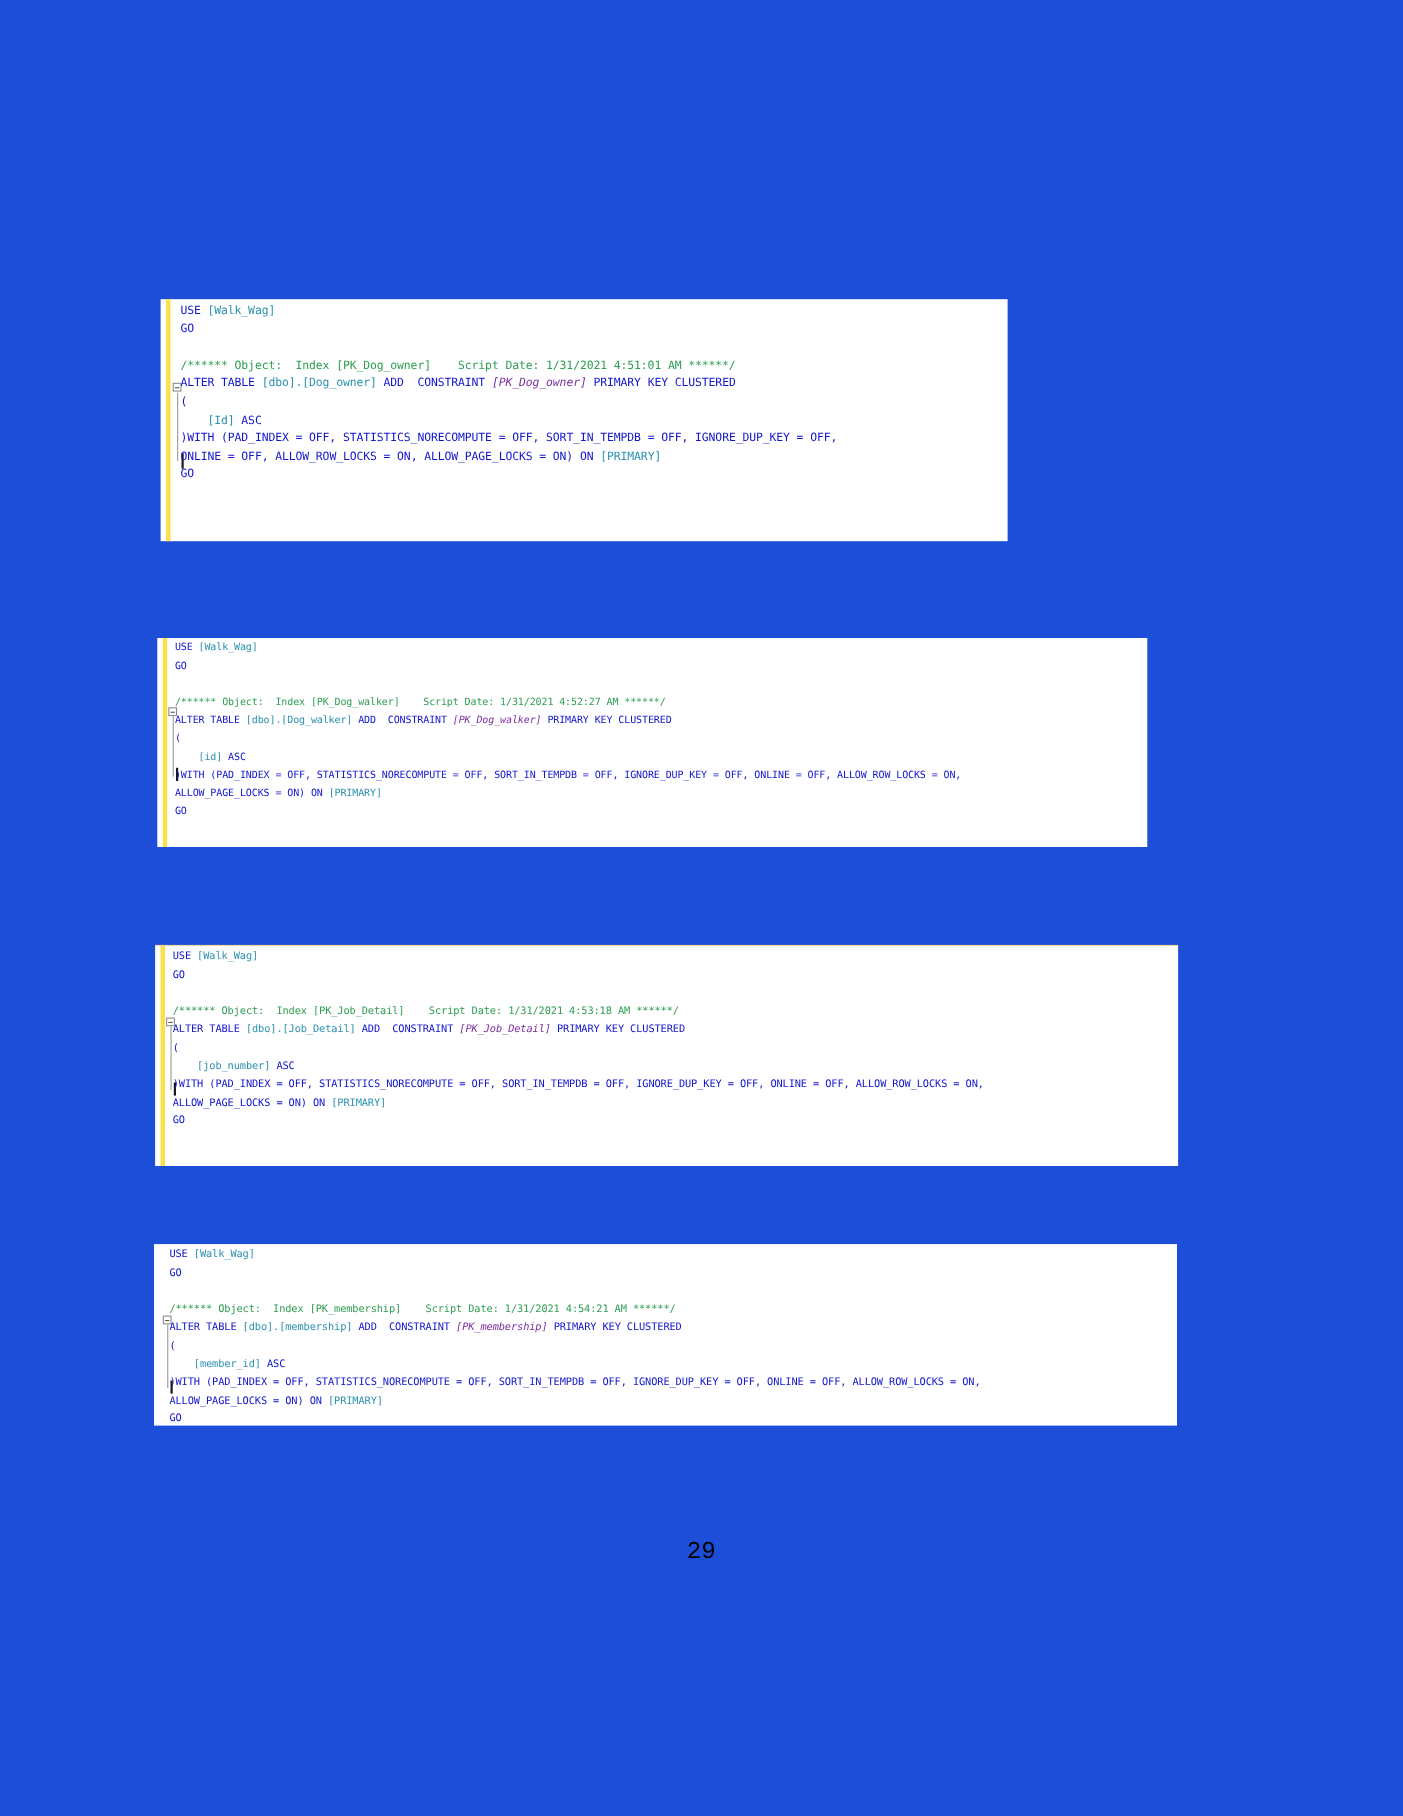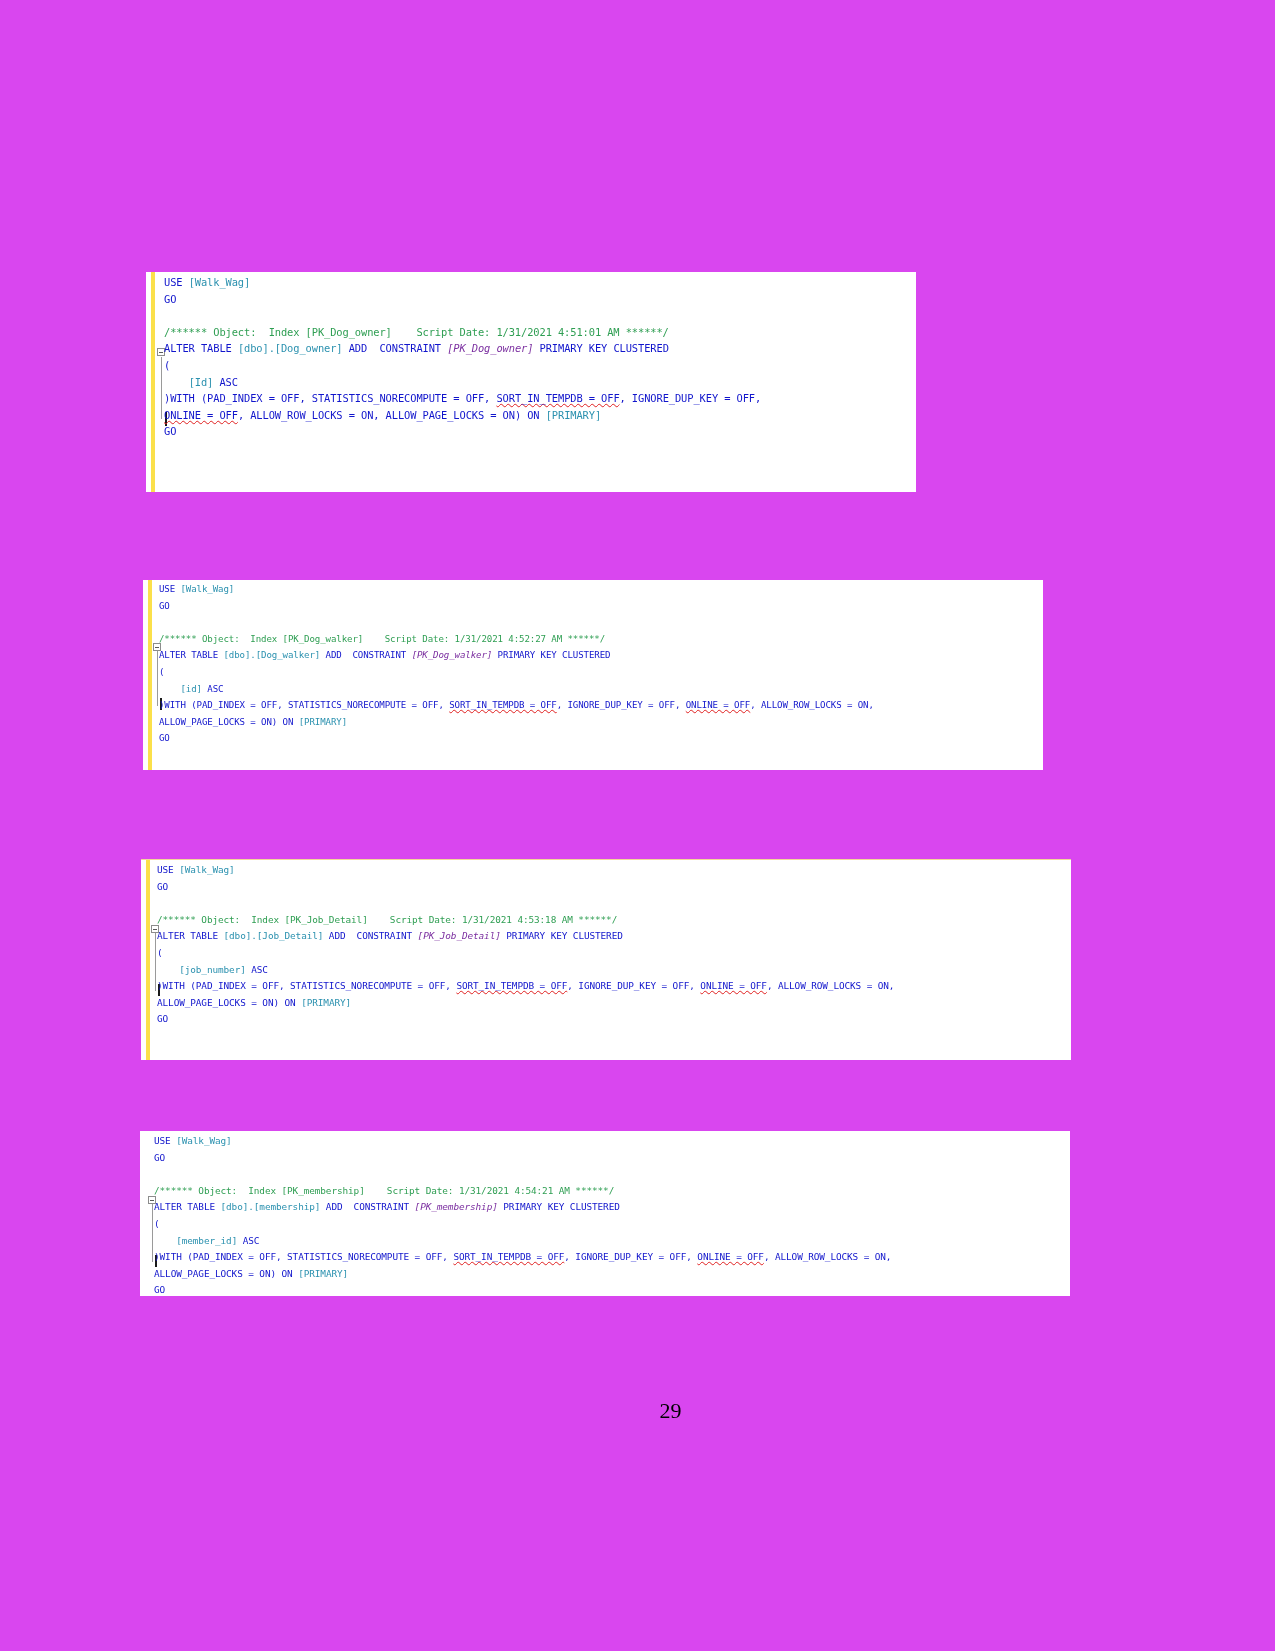--- a/index.html
+++ b/index.html
@@ -11,22 +11,21 @@
     width: 1275px;
     height: 1651px;
     position: relative;
     font-family: "Liberation Serif", serif;
     overflow: hidden;
   }
 
   .page {
     position: absolute;
     inset: 0;
-    background: #d946ef;
-    padding-left: 33px;
+    background: #1d4ed8;
   }
 
   
   .code-shot {
     position: absolute;
     background: #ffffff;
     font-family: "DejaVu Sans Mono", monospace;
     white-space: pre;
     line-height: 16.6px;
     font-size: 10.2px;
@@ -80,32 +79,31 @@
 
   
   .kw   { color: #1115cc; }      
   .obj  { color: #2b91af; }      
   .cmt  { color: #2e9e52; margin-top: 28px; }      
   .pur  { color: #7b2fa0; font-style: italic; }      
   .pln  { color: #1115cc; }
 
   
   .sq {
-    text-decoration: underline;
     text-decoration-color: #e02020;
     text-decoration-style: wavy;
     text-decoration-thickness: 1px;
     text-underline-offset: 1px;
   }
 
   .page-number {
     position: absolute;
     width: 100%;
     text-align: center;
-    font-family: Liberation Serif, serif;
+    font-family: Liberation Mono, monospace;
     font-size: 22px;
     color: #000000;
   }
 </style>
 </head>
 <body>
 
 <div class="page">
 
   <div class="code-shot" style="left:146px; top:272px; width:770px; height:220px; font-size:10.4px;">

